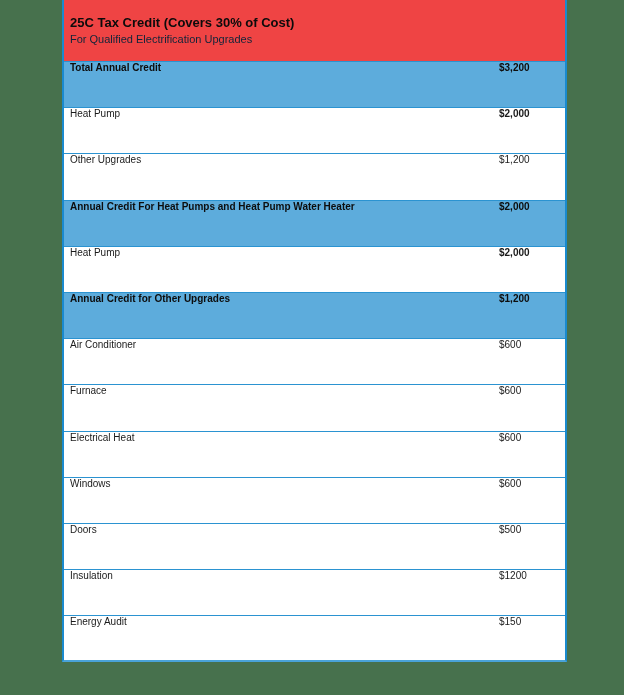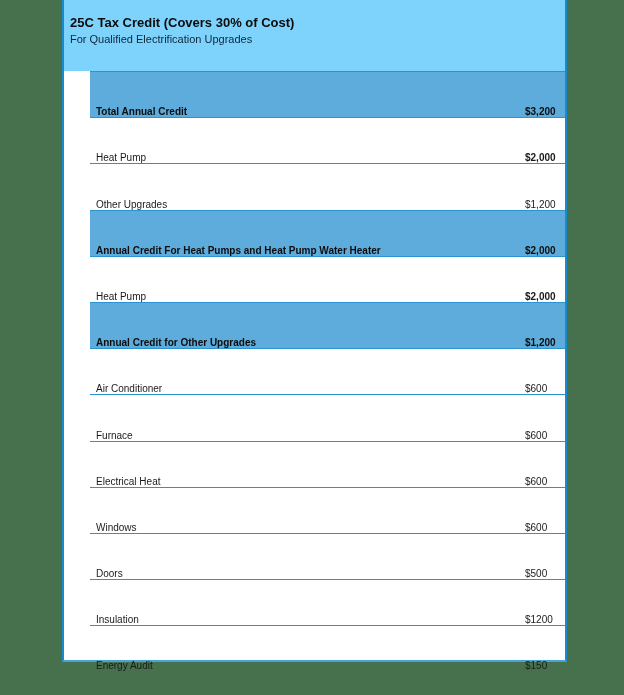--- a/index.html
+++ b/index.html
@@ -7,27 +7,27 @@
     width:624px; height:695px; background:#47714d;
     font-family:"Liberation Sans", "DejaVu Sans", sans-serif;
     position:relative; overflow:hidden;
   }
   .card {
     position:absolute; left:62px; top:0; width:505px; height:662px;
     background:#ffffff; box-sizing:border-box;
     border-left:2px solid #1a8ace; border-right:2px solid #1a8ace; border-bottom:2px solid #4aa3d8;
   }
   .header {
-    background:#7dd3fc; height:71px; box-sizing:border-box; padding:15px 0 0 6px;
+    background:#ef4444; height:61px; box-sizing:border-box; padding:15px 0 0 6px;
   }
   .title { font-size:13px; font-weight:bold; color:#0b0b0b; line-height:16px; }
   .subtitle { font-size:11px; color:#10253a; line-height:14px; margin-top:1px; }
   .row {
-    height:46.2px; box-sizing:border-box; display:flex; align-items:flex-end;
-    border-top:1.5px solid #2b93d1; font-size:10px; color:#1a1a1a; position:relative;margin-left:26px;
+    height:46.2px; box-sizing:border-box; display:flex; align-items:flex-start;
+    border-top:1.5px solid #2b93d1; font-size:10px; color:#1a1a1a; position:relative;
   }
   .row:first-of-type { border-top:none; }
   .row.hl { background:#5dacdc; font-weight:bold; color:#0d0d0d; }
   .label { padding-left:6px; }
   .value { position:absolute; left:403px;padding-left:32px; }
   .value.bold { font-weight:bold; }
 </style>
 </head>
 <body>
 

